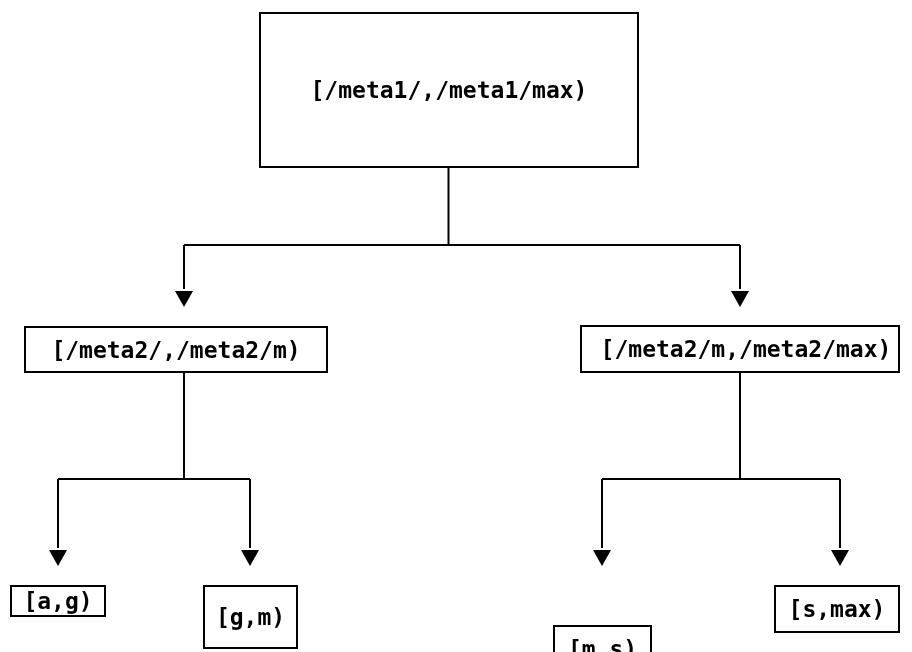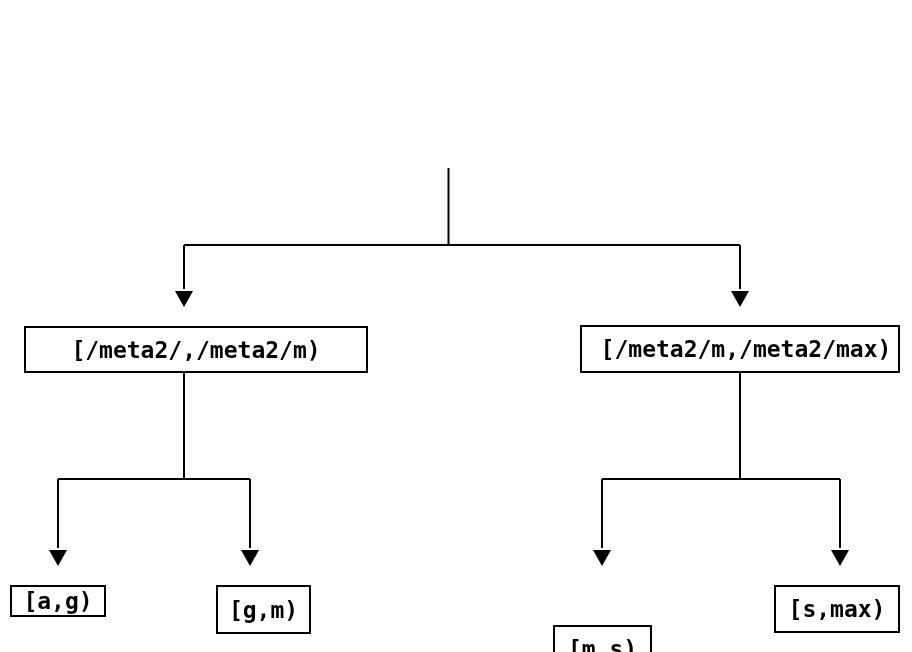--- a/index.html
+++ b/index.html
@@ -29,24 +29,24 @@
     background: #ffffff;
     display: flex;
     align-items: center;
     justify-content: center;
     font-size: 23px;
     font-weight: bold;
     color: #000000;
     white-space: nowrap;
   }
   .node-root   { left: 259px; top: 12px;  width: 380px; height: 156px; }
-  .node-left   { left: 24px;  top: 326px; width: 344px; height: 47px;  }
+  .node-left   { left: 24px;  top: 326px; width: 304px; height: 47px;  }
   .node-right  { left: 580px; top: 325px; width: 320px; height: 48px; padding-left: 12px;  }
   .node-leaf-ag   { left: 10px;  top: 585px; width: 96px;  height: 32px; }
-  .node-leaf-gm   { left: 203px; top: 585px; width: 95px;  height: 49px; margin-left: 13px; }
+  .node-leaf-gm   { left: 203px; top: 585px; width: 95px;  height: 64px; }
   .node-leaf-ms   { left: 553px; top: 585px; width: 99px;  height: 48px; margin-top: 40px; }
   .node-leaf-smax { left: 774px; top: 585px; width: 126px; height: 48px; }
   .edge { stroke: #000000; stroke-width: 2; fill: none; }
   .arrowhead { fill: #000000; stroke: none; }
 </style>
 </head>
 <body>
 
 <div class="canvas">
 
@@ -67,20 +67,23 @@
     <polygon class="arrowhead" points="241,550 259,550 250,566"></polygon>
 
     <line class="edge" x1="740" y1="373" x2="740" y2="479"></line>
     <line class="edge" x1="602" y1="479" x2="840" y2="479"></line>
     <line class="edge" x1="602" y1="479" x2="602" y2="548"></line>
     <polygon class="arrowhead" points="593,550 611,550 602,566"></polygon>
     <line class="edge" x1="840" y1="479" x2="840" y2="548"></line>
     <polygon class="arrowhead" points="831,550 849,550 840,566"></polygon>
   </svg>
 
+  <div class="node node-root">
+    <span>[/meta1/,/meta1/max)</span>
+  </div>
 
   <div class="node node-left">
     <span>[/meta2/,/meta2/m)</span>
   </div>
 
   <div class="node node-right">
     <span>[/meta2/m,/meta2/max)</span>
   </div>
 
   <div class="node node-leaf-ag">

